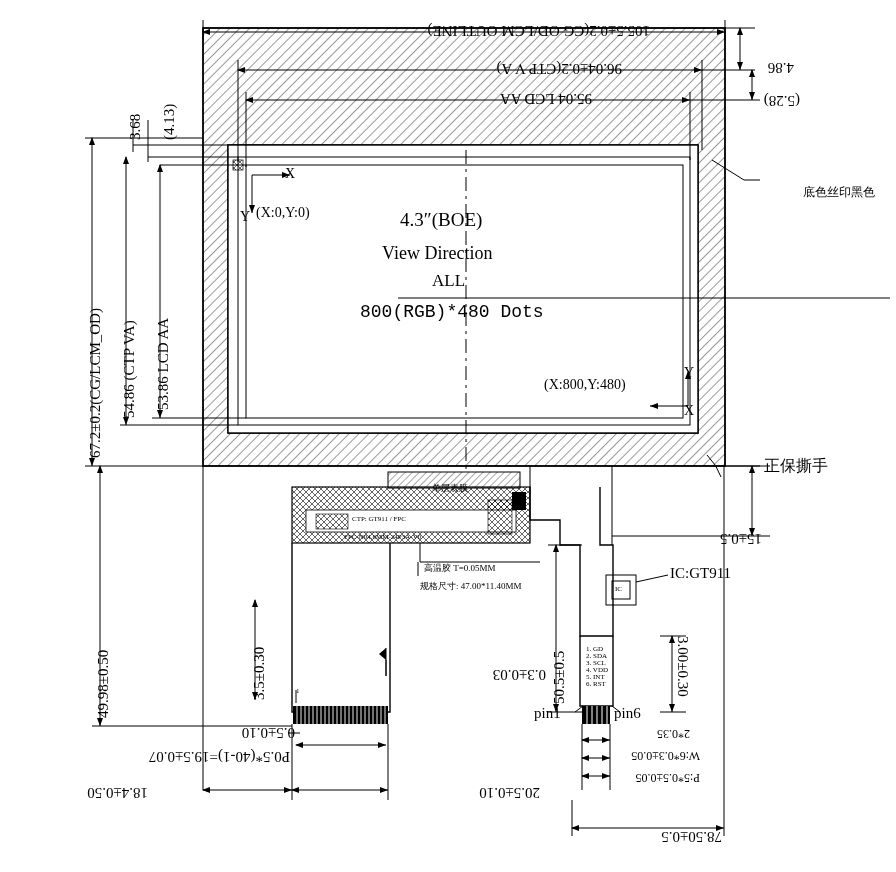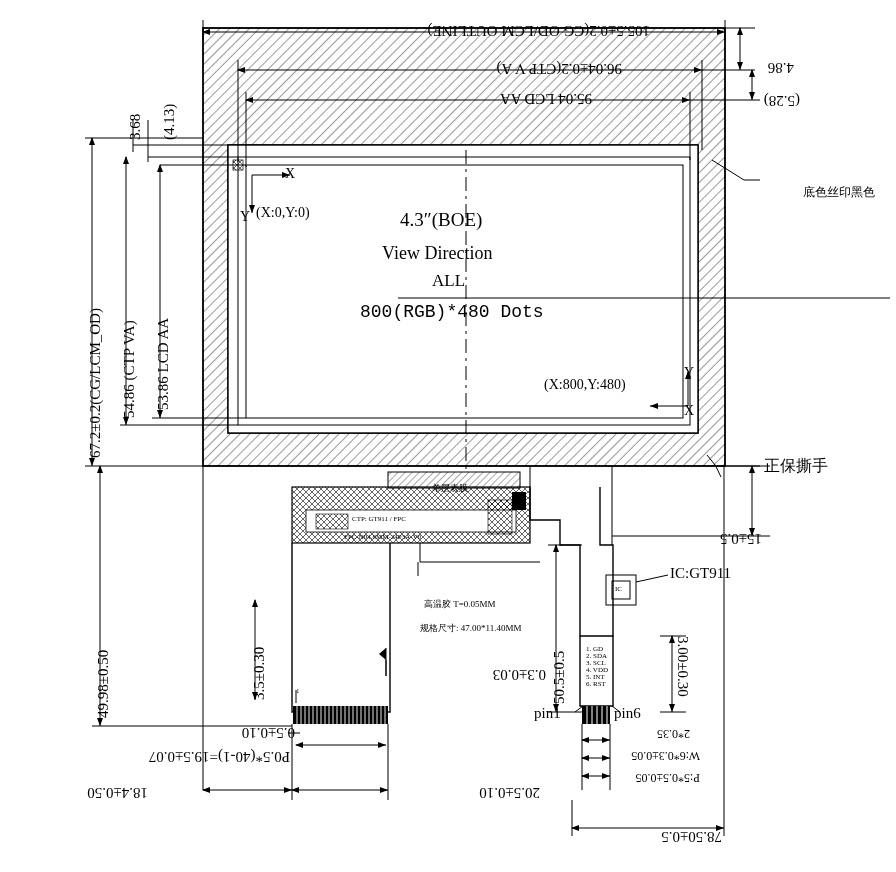--- a/index.html
+++ b/index.html
@@ -253,22 +253,22 @@
 <div class="lbl" style="left:256px; top:186px; font-size:14px;margin-top:20px;">(X:0,Y:0)</div>
 <div class="lbl" style="left:684px; top:366px; font-size:14px;">Y</div>
 <div class="lbl" style="left:684px; top:404px; font-size:14px;">X</div>
 <div class="lbl" style="left:544px; top:378px; font-size:14px;">(X:800,Y:480)</div>
 
 <div class="lbl" style="left:764px; top:186px; font-size:12px;margin-left:39px;">底色丝印黑色</div>
 <div class="lbl" style="left:764px; top:458px; font-size:16px;">正保撕手</div>
 <div class="lbl" style="left:670px; top:566px; font-size:15px;">IC:GT911</div>
 <div class="lbl xs" style="left:432px; top:474px;margin-top:10px;">单层表膜</div>
 
-<div class="lbl xs" style="left:424px; top:564px;margin-top:36px;">高温胶 T=0.05MM</div>
-<div class="lbl xs" style="left:420px; top:582px;margin-top:42px;">规格尺寸:  47.00*11.40MM</div>
+<div class="lbl xs" style="left:424px; top:564px;">高温胶 T=0.05MM</div>
+<div class="lbl xs" style="left:420px; top:582px;">规格尺寸:  47.00*11.40MM</div>
 <div class="lbl tiny" style="left:352px; top:516px;">CTP: GT911 / FPC</div>
 <div class="lbl tiny" style="left:344px; top:534px;">FPC-N04.8MM-24P3A-V0</div>
 
 <div class="lbl" style="left:534px; top:706px; font-size:15px;">pin1</div>
 <div class="lbl" style="left:614px; top:706px; font-size:15px;">pin6</div>
 <div class="lbl tiny" style="left:296px; top:688px;">1</div>
 <div class="lbl tiny" style="left:615px; top:586px;">IC</div>
 
 <div style="position:absolute;left:586px;top:646px;">
   <div class="lbl tiny" style="position:static;">1. GD</div>

